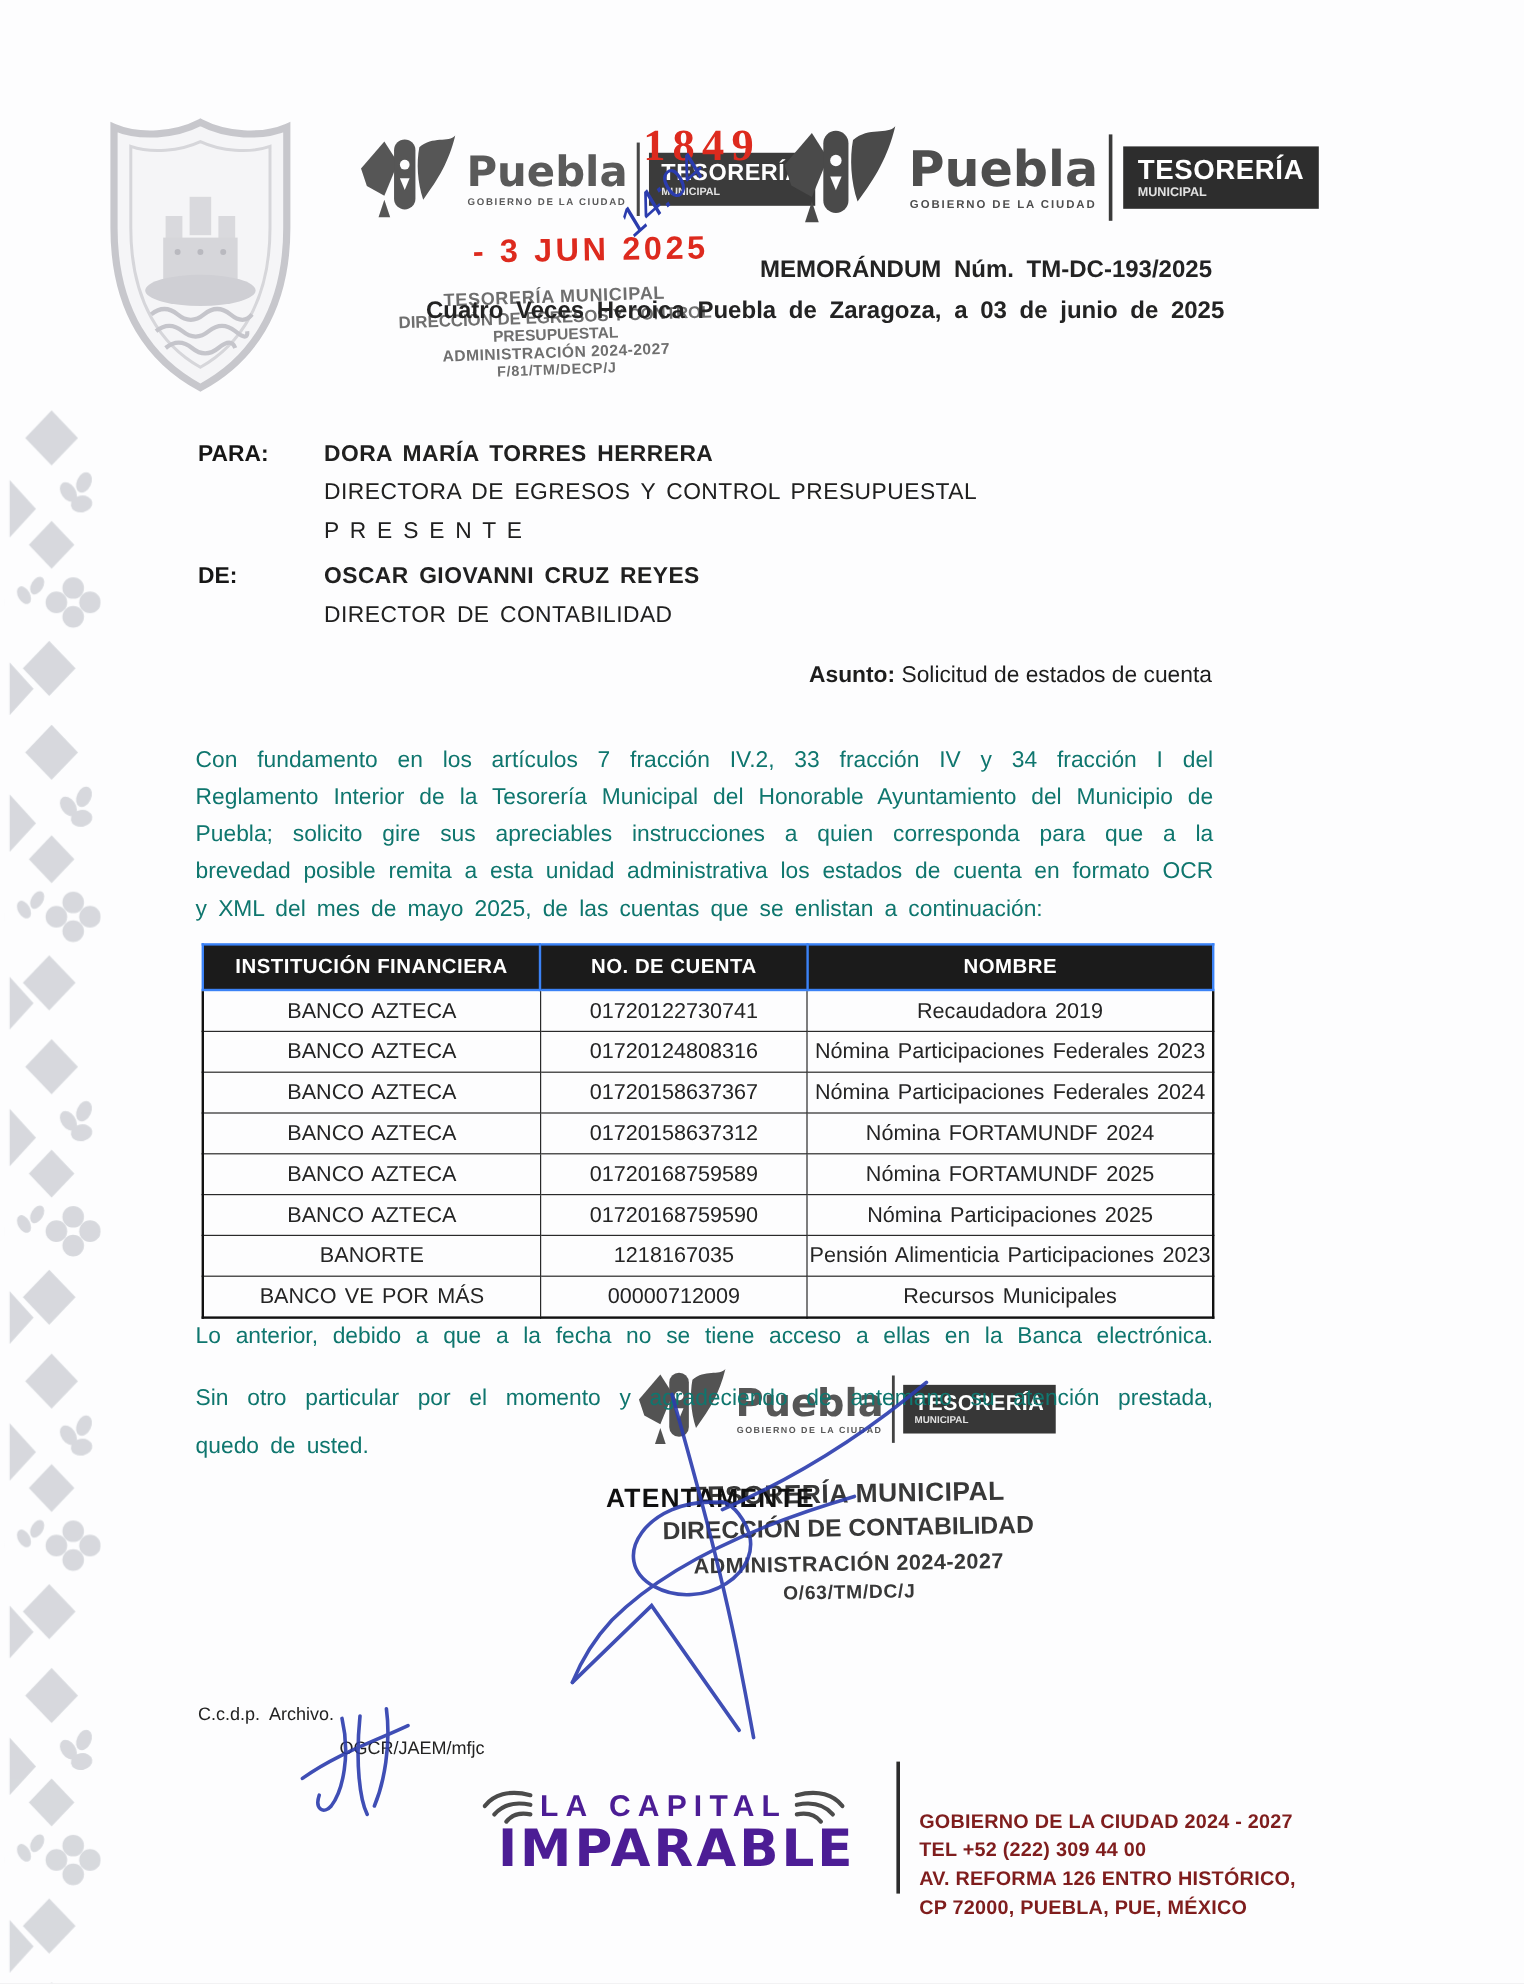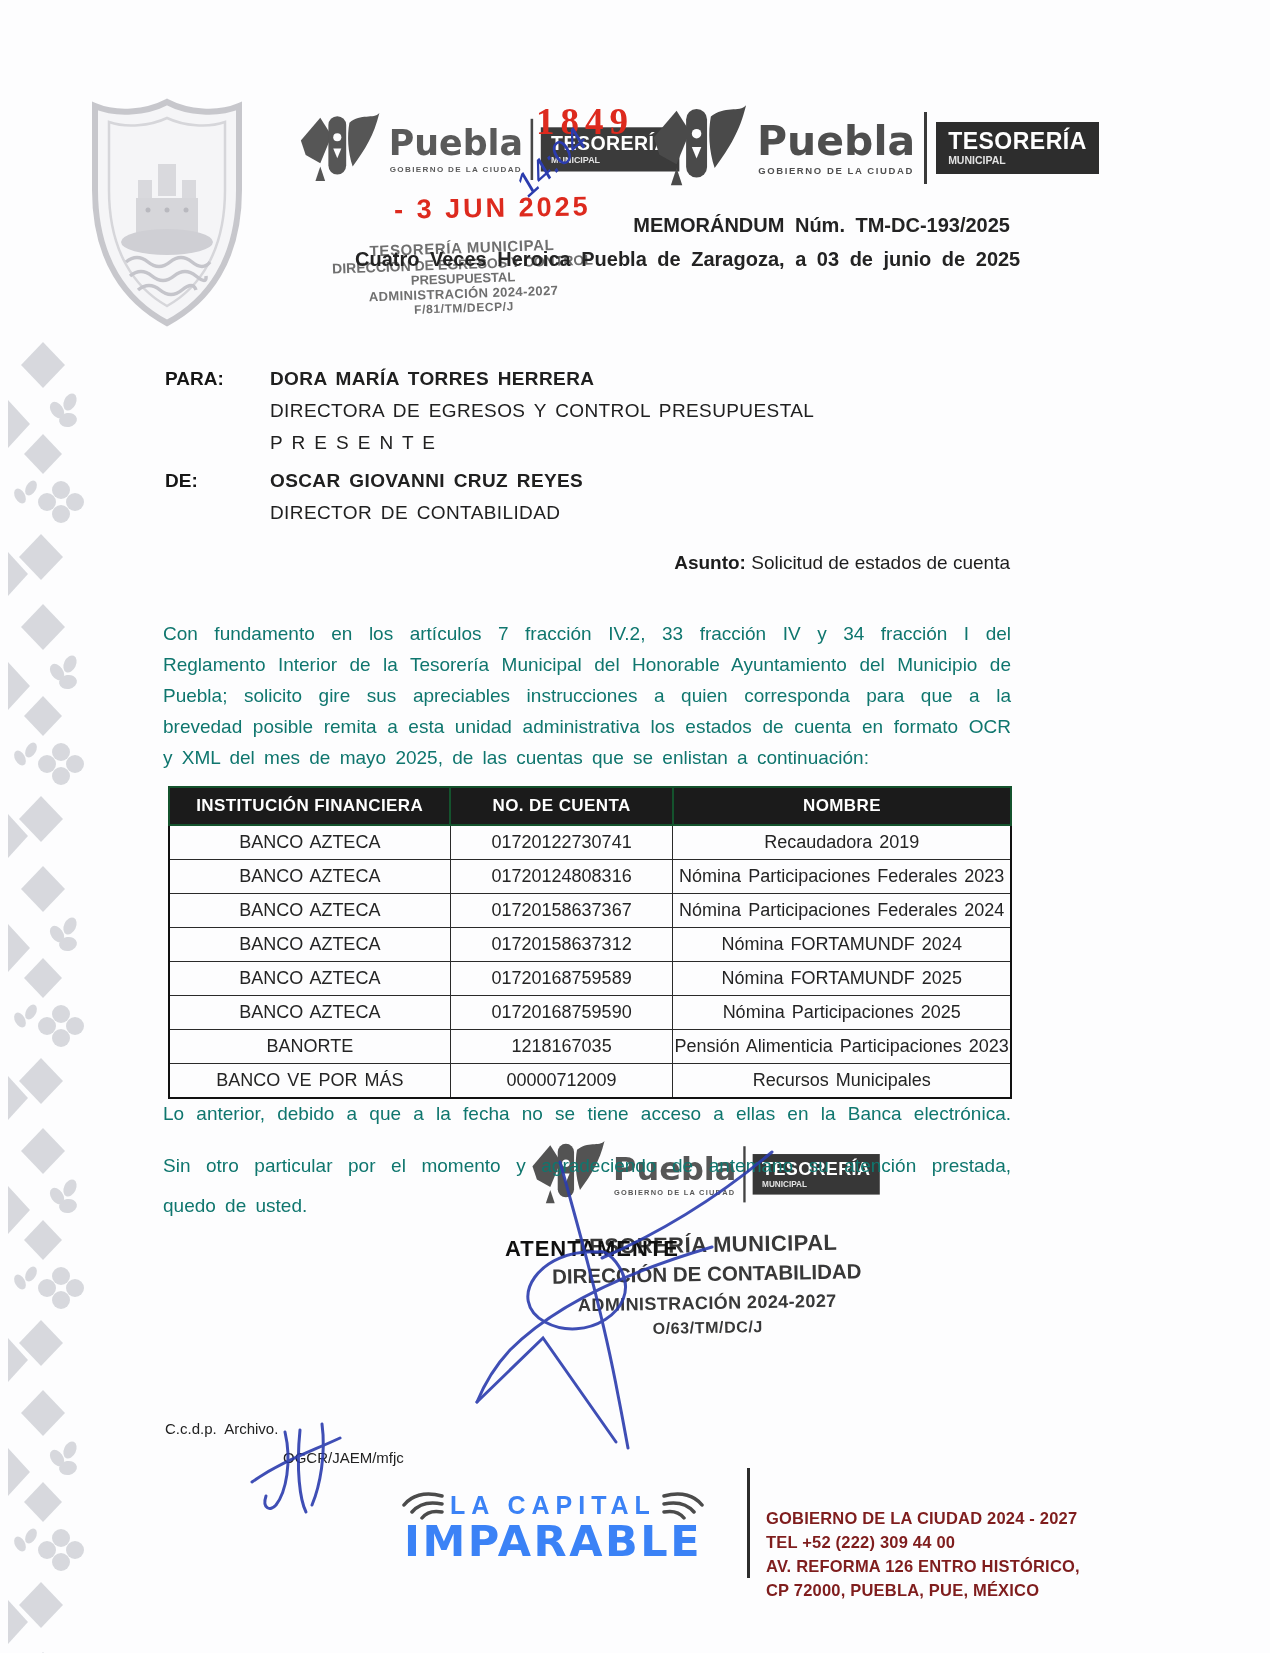--- a/index.html
+++ b/index.html
@@ -53,40 +53,40 @@
   
   .subject{left:355px;top:552px;width:655px;text-align:right;font-size:19px;white-space:nowrap;z-index:3;}
   .subject .lab{font-weight:bold;}
 
   
   .para{left:163px;width:848px;font-size:19px;color:#0f766e;line-height:31px;text-align:justify;word-spacing:4px;z-index:3;}
   .para.fill{text-align-last:justify;}
 
   
   .acct-table{left:168px;top:786px;width:844px;border-collapse:collapse;z-index:3;font-size:18px;color:#242424;}
-  .acct-table th{background:#1b1b1b;color:#fff;font-size:17px;letter-spacing:.4px;height:34px;border:2px solid #14532d;font-weight:bold;}
+  .acct-table th{background:#1b1b1b;color:#fff;font-size:17px;letter-spacing:.4px;height:34px;border:2px solid #3b82f6;font-weight:bold;}
   .acct-table td{border:1.6px solid #2a2a2a;height:31px;text-align:center;word-spacing:2px;}
   .acct-table{border:2px solid #111;}
 
   
   .atentamente{left:505px;top:1236px;font-size:22px;font-weight:bold;letter-spacing:1px;color:#101010;z-index:6;white-space:nowrap;}
   .stamp-mid{left:552px;top:1234px;width:310px;text-align:center;color:#383838;font-weight:bold;transform:rotate(-1deg);z-index:5;line-height:1;}
   .stamp-mid .m1{font-size:22px;letter-spacing:.4px;}
   .stamp-mid .m2{font-size:20.5px;margin-top:8px;}
   .stamp-mid .m3{font-size:18px;margin-top:9px;letter-spacing:.4px;}
   .stamp-mid .m4{font-size:16px;margin-top:8px;letter-spacing:.6px;}
 
   .sig-overlay{left:0;top:0;width:1270px;height:1653px;z-index:7;pointer-events:none;}
 
   
   .cc1{left:165px;top:1420px;font-size:15px;color:#222;white-space:pre;z-index:3;}
   .cc2{left:283px;top:1449px;font-size:15px;color:#222;z-index:3;}
 
   
-  .slogan{left:393px;top:1490px;width:320px;text-align:center;color:#3b82f6;z-index:3;}
+  .slogan{left:393px;top:1490px;width:320px;text-align:right;color:#4c1d95;z-index:3;}
   .slogan .row1{display:flex;align-items:center;justify-content:center;gap:6px;}
   .slogan .cap{font-size:25px;font-weight:bold;letter-spacing:6px;white-space:nowrap;}
   .slogan .imp{font-size:43px;font-weight:bold;letter-spacing:2.5px;margin-top:-4px;font-family:"DejaVu Sans",sans-serif;}
 
   
   .foot-bar{left:747px;top:1468px;width:3px;height:110px;background:#2c2c2c;z-index:3;}
   .foot-addr{left:766px;top:1506px;font-size:16.5px;line-height:24px;color:#7f1d1d;letter-spacing:.2px;z-index:3;font-weight:bold;}
 </style>
 </head>
 <body>

